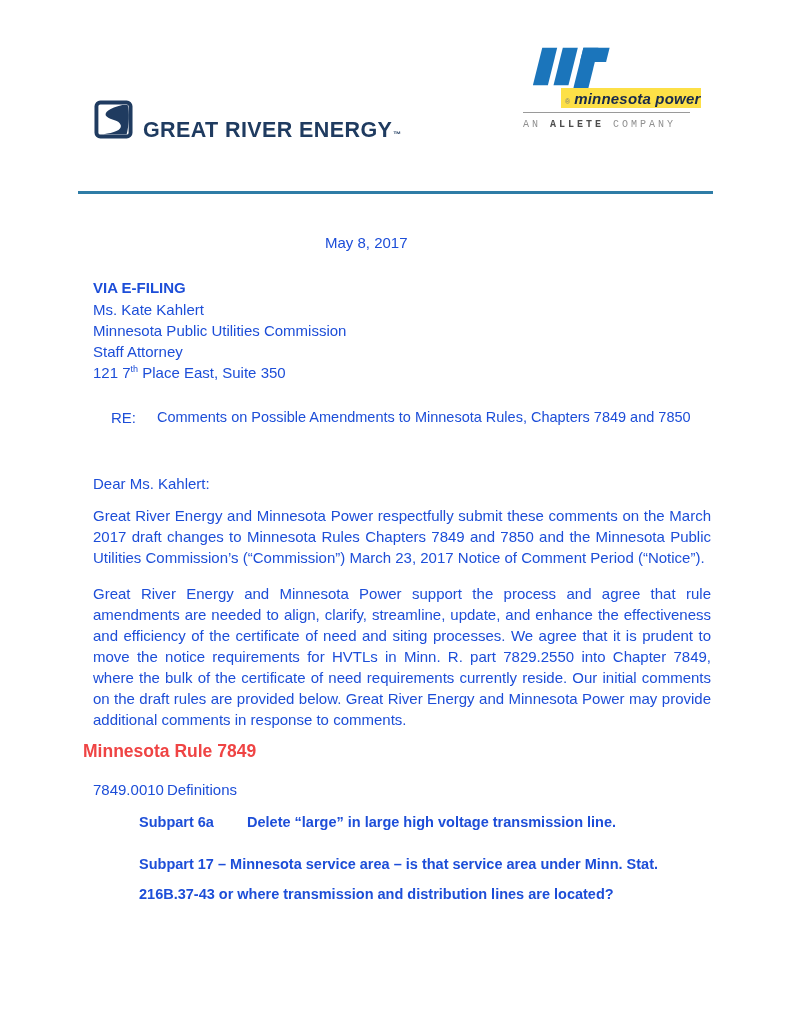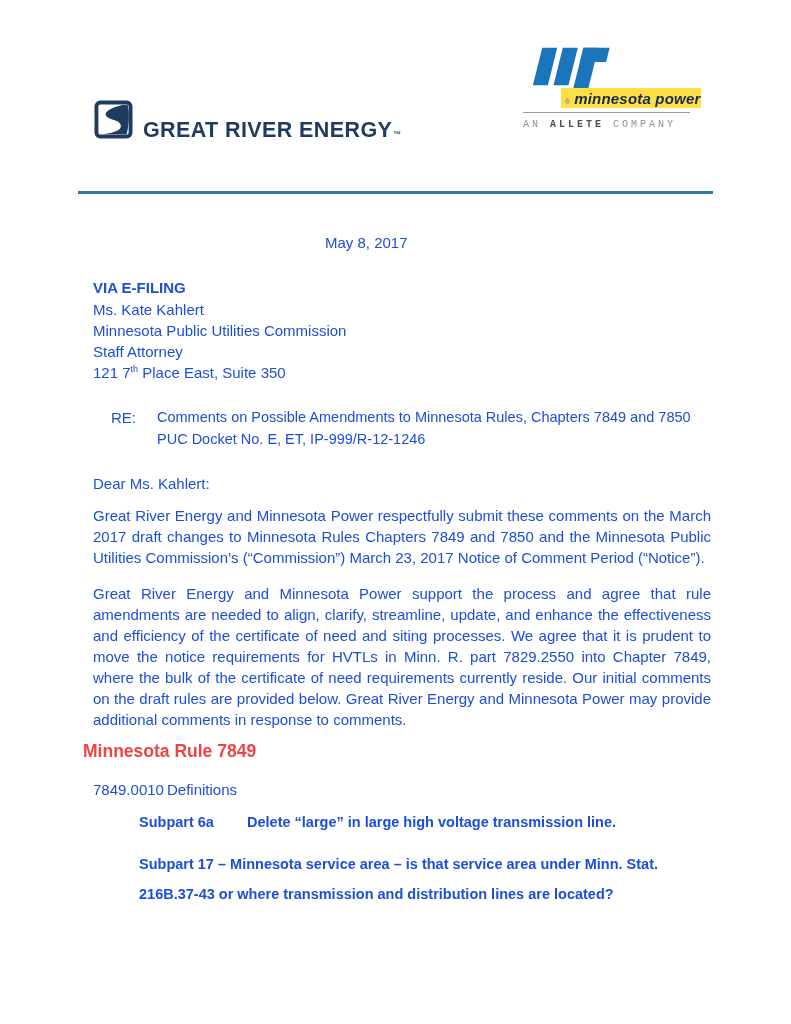--- a/index.html
+++ b/index.html
@@ -191,21 +191,20 @@
     <div>Ms. Kate Kahlert</div>
     <div>Minnesota Public Utilities Commission</div>
     <div>Staff Attorney</div>
     <div><span>121 7</span><sup class="ordinal">th</sup><span> Place East, Suite 350</span></div>
   </div>
 
   <div class="abs txt re-block">
     <span class="re-label">RE:</span>
     <span class="re-lines">
       <div>Comments on Possible Amendments to Minnesota Rules, Chapters 7849 and 7850</div>
-      <div>PUC Docket No. E, ET, IP-999/R-12-1246</div>
     </span>
   </div>
 
   <div class="abs txt salutation">Dear Ms. Kahlert:</div>
 
   <p class="abs txt para para-1">Great River Energy and Minnesota Power respectfully submit these comments on the March 2017 draft changes to Minnesota Rules Chapters 7849 and 7850 and the Minnesota Public Utilities Commission’s (“Commission”) March 23, 2017 Notice of Comment Period (“Notice”).</p>
   <p class="abs txt para para-2">Great River Energy and Minnesota Power support the process and agree that rule amendments are needed to align, clarify, streamline, update, and enhance the effectiveness and efficiency of the certificate of need and siting processes. We agree that it is prudent to move the notice requirements for HVTLs in Minn. R. part 7829.2550 into Chapter 7849, where the bulk of the certificate of need requirements currently reside.  Our initial comments on the draft rules are provided below. Great River Energy and Minnesota Power may provide additional comments in response to comments.</p>
 
   <h2 class="abs section-heading">Minnesota Rule 7849</h2>
 

